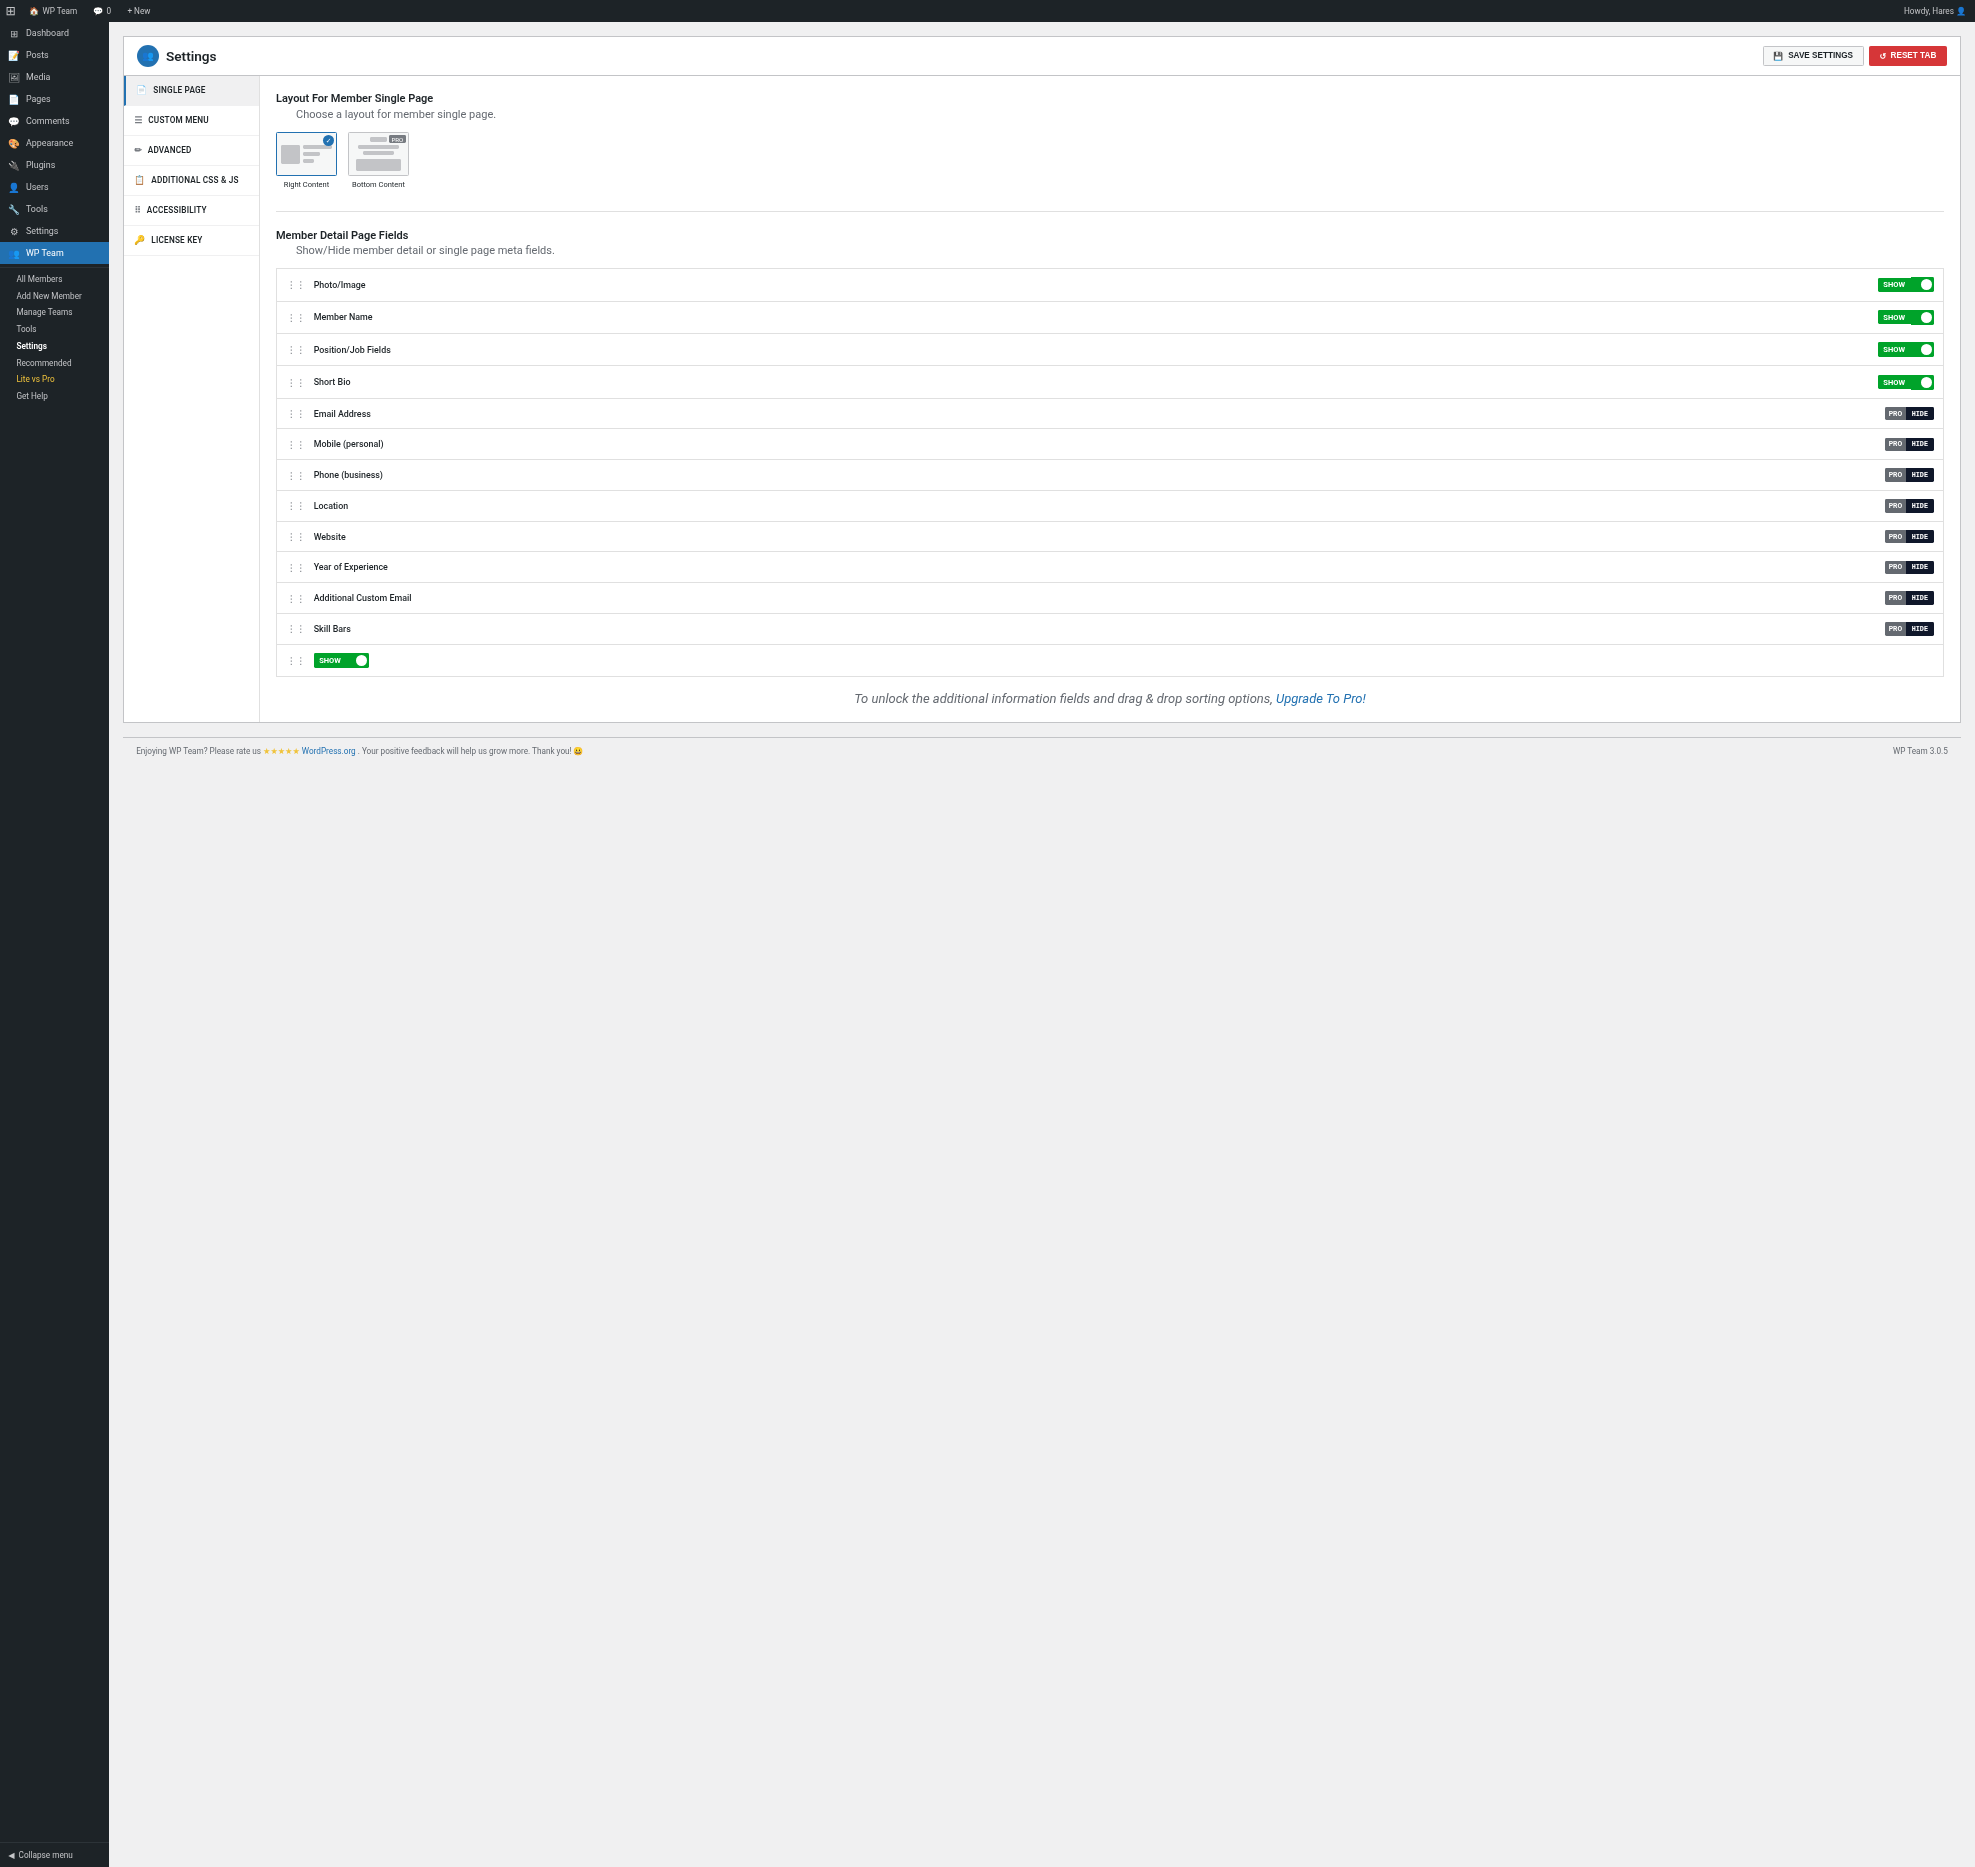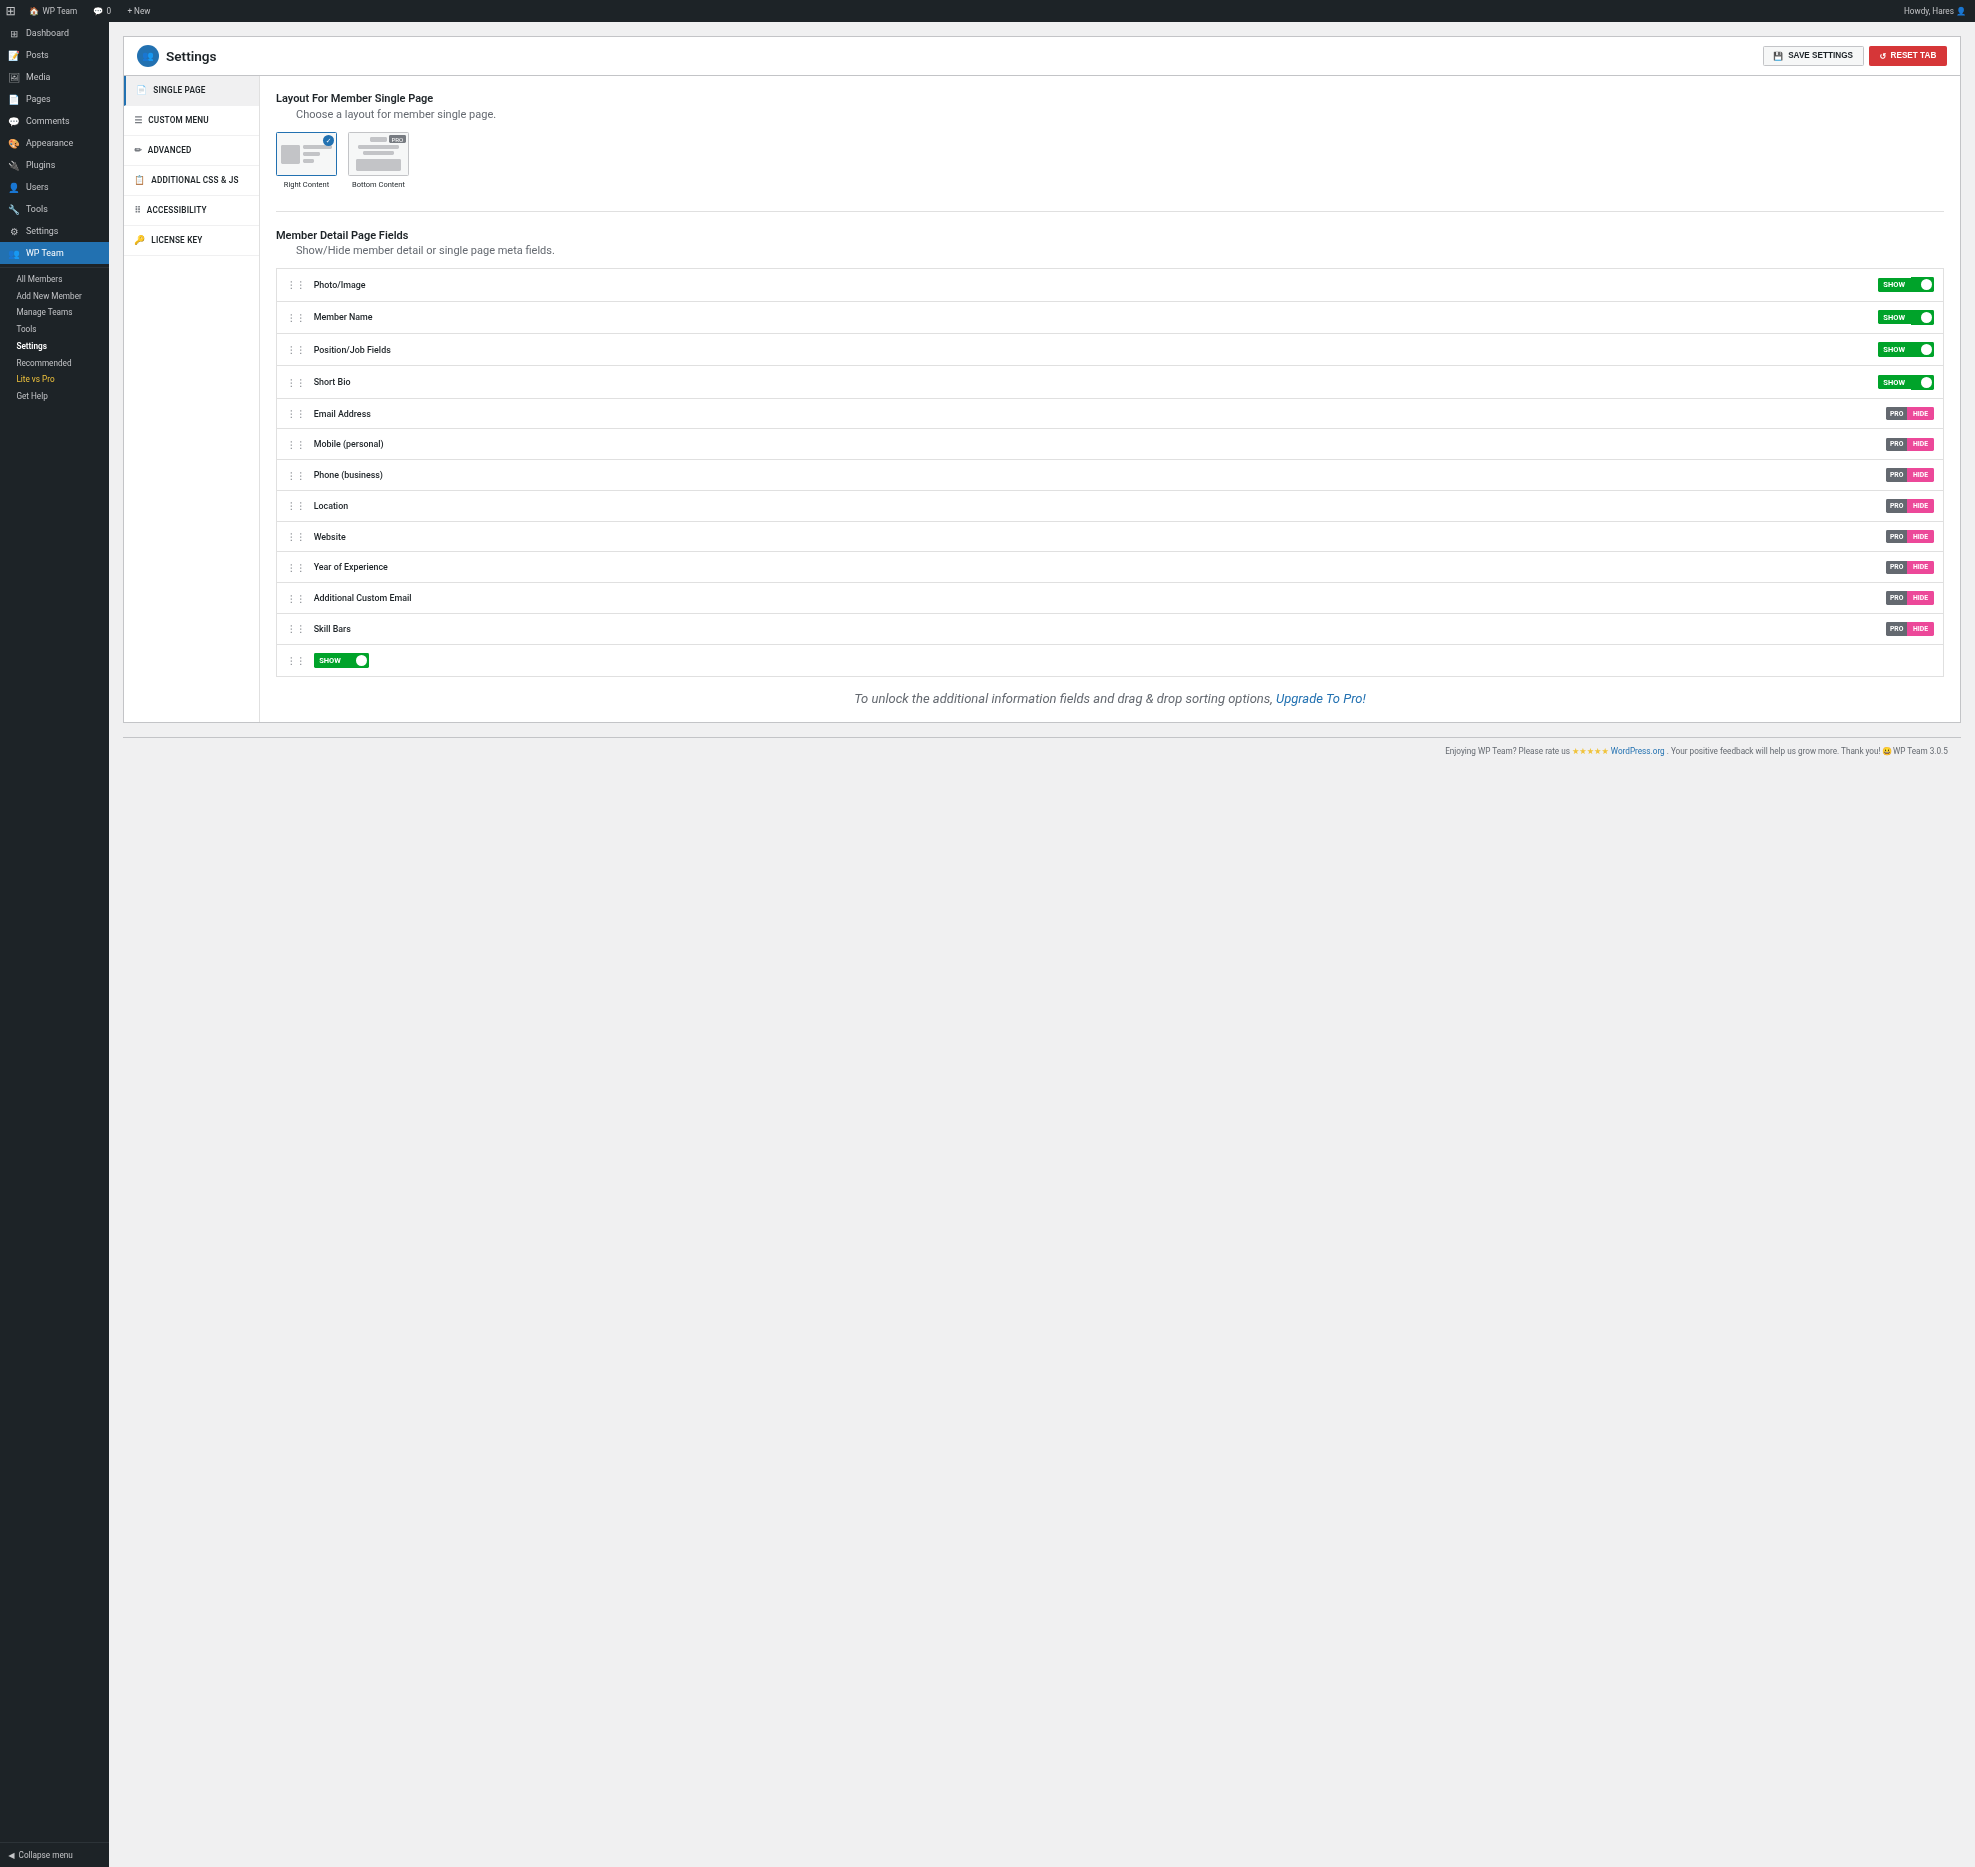--- a/index.html
+++ b/index.html
@@ -384,26 +384,27 @@
     .pro-tag {
       background: #646970;
       color: #fff;
       font-size: 6.8px;
       font-weight: 700;
       padding: 2.7px 4.1px;
       border-radius: 1.4px 0 0 1.4px;
       text-transform: uppercase;
     }
     .hide-tag {
-      background: #ec4899;
+      background: #0f172a;
       color: #fff;
       font-size: 6.8px;
       font-weight: 700;
       padding: 2.7px 5.5px;
       border-radius: 0 1.4px 1.4px 0;
+      font-family: Liberation Mono, monospace;
     }
 
     
     .unlock-note {
       margin-top: 13.6px;
       font-size: 13px;
       color: #646970;
       font-style: italic;
       text-align: center;
     }
@@ -413,21 +414,21 @@
     }
 
     
     .page-footer {
       background: #f0f0f1;
       border-top: 0.7px solid #c3c4c7;
       padding: 8.2px 13.6px;
       font-size: 8.2px;
       color: #646970;
       display: flex;
-      justify-content: flex-end;
+      justify-content: space-between;
       align-items: center;
       margin-top: 13.6px;
     }
     .footer-stars { color: #f0c33c; }
     .footer-link { color: #2271b1; text-decoration: none; }
 
     .sidebar-wrapper {
       display: flex;
       flex-direction: column;
       min-height: calc(100vh - 22px);

